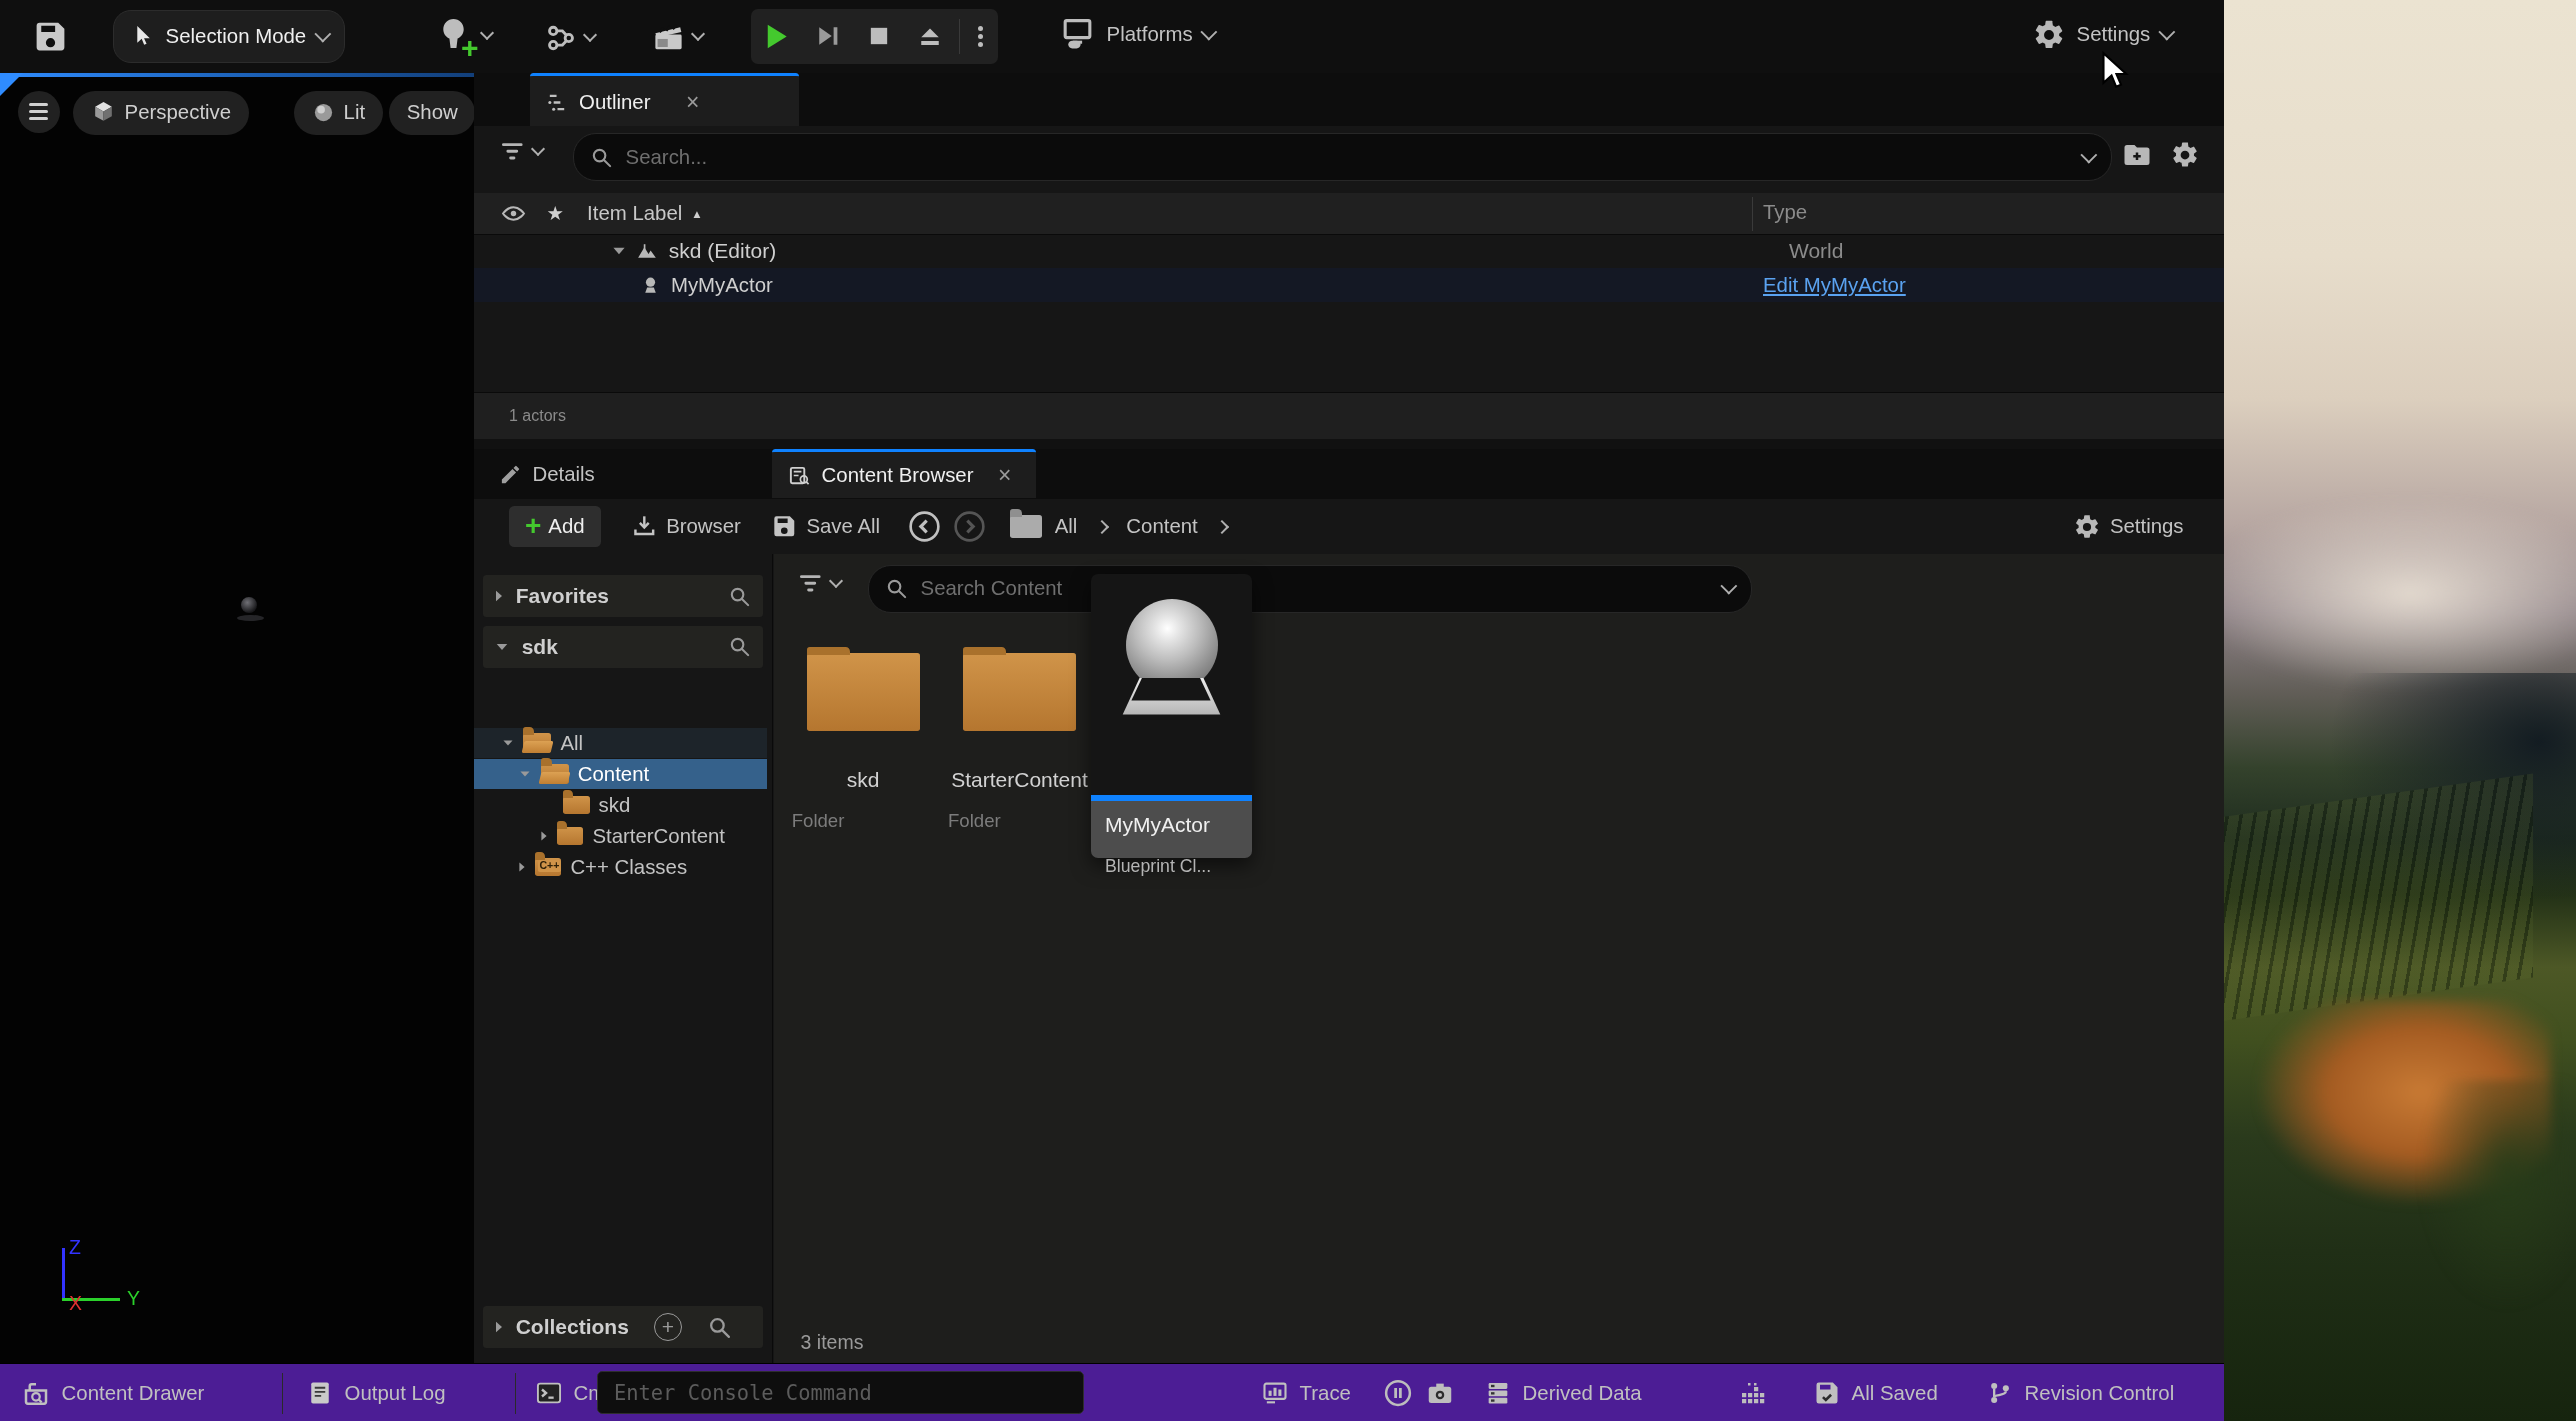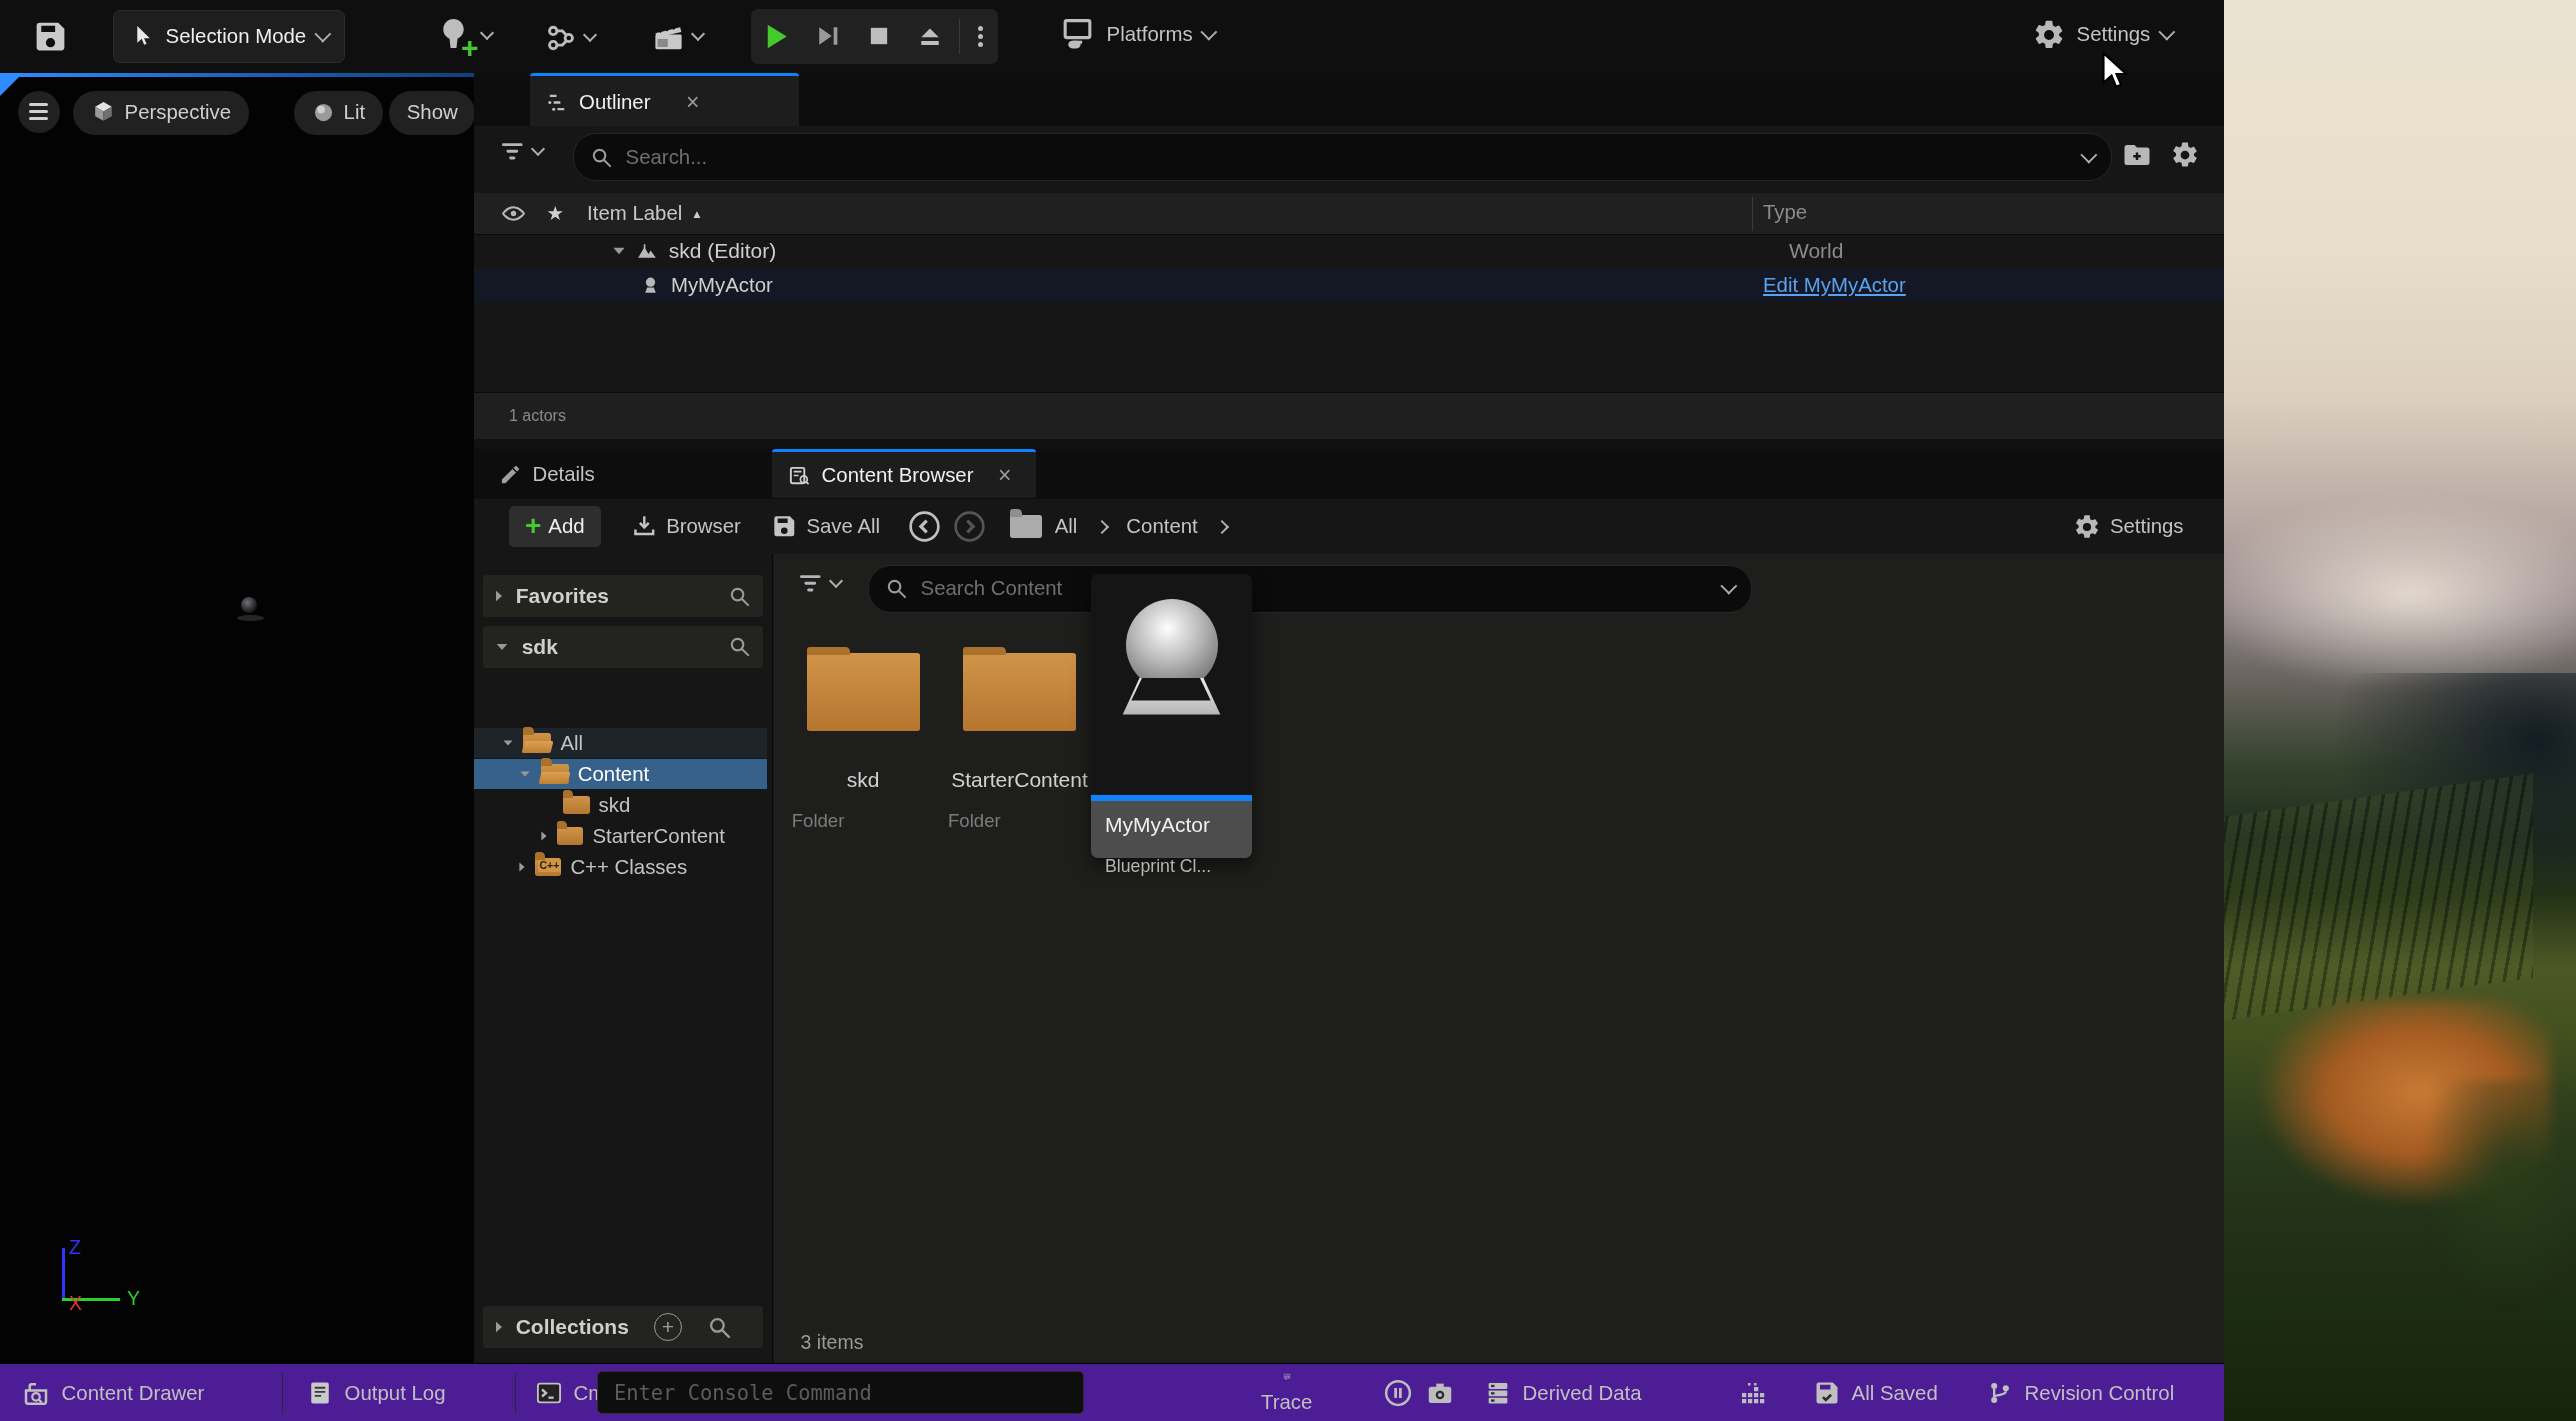--- a/index.html
+++ b/index.html
@@ -14,21 +14,21 @@
 
   
   .chev{display:inline-block;width:9.7px;height:9.7px;border-right:2.7px solid #b0b0b0;border-bottom:2.7px solid #b0b0b0;transform:rotate(45deg);margin-top:-5.3px;}
   .chev.sm{width:8px;height:8px;border-width:2.2px;}
   .chev.right{transform:rotate(-45deg);margin-top:0;margin-left:-3.5px;}
   .tri-d{width:0;height:0;border-left:7px solid transparent;border-right:7px solid transparent;border-top:8.9px solid #9a9a9a;}
   .tri-r{width:0;height:0;border-top:7px solid transparent;border-bottom:7px solid transparent;border-left:8.9px solid #9a9a9a;}
 
   
   #toolbar{left:0;top:0;width:2224px;height:73px;background:#0f0f0f;border-bottom:1.8px solid #000;}
-  .tpill{background:#1e1e1e;border:0.9px solid #2c2c2c;border-radius:7px;height:51px;display:flex;align-items:center;gap:10.6px;padding:0 16px;}
+  .tpill{background:#1e1e1e;border:0.9px solid #2c2c2c;border-radius:18px;height:51px;display:flex;align-items:center;gap:10.6px;padding:0 16px;}
   .playgrp{background:#212121;border-radius:7px;height:55px;display:flex;align-items:center;}
   .playbtn{width:51px;height:55px;display:flex;align-items:center;justify-content:center;}
   .kebab{width:5.3px;height:5.3px;border-radius:50%;background:#bdbdbd;margin:2.7px auto;}
 
   
   #viewport{left:0;top:73px;width:474px;height:1290px;background:#030303;}
   #vp-blue{left:0;top:0;width:100%;height:3.5px;background:linear-gradient(90deg,#2f8cff,#1b5fb4 55%,#123f7a);}
   #vp-corner{left:0;top:0;width:0;height:0;border-top:23px solid #2f8cff;border-right:23px solid transparent;}
   .vpill{background:rgba(38,38,38,.88);border-radius:23px;height:44px;display:flex;align-items:center;gap:8.9px;padding:0 17.7px;color:#cfcfcf;font-size:20.4px;}
   .vround{background:rgba(38,38,38,.88);border-radius:50%;width:42px;height:42px;display:flex;flex-direction:column;justify-content:center;align-items:center;gap:4.4px;}
@@ -497,21 +497,21 @@
         <path d="M6 9l3.5 3L6 15" fill="none" stroke="#c0c0c0" stroke-width="2"></path>
           <line x1="11.5" y1="16" x2="16" y2="16" stroke="#c0c0c0" stroke-width="2"></line>
       </svg>
       <span>Cmd</span>
       <span class="chev sm"></span>
     </div>
     <div id="console" class="ab" style="left:597px;top:7px;width:457px;justify-content:flex-end;">
       <input type="text" placeholder="Enter Console Command" style="">
     </div>
 
-    <div class="ab sbitem" style="left:1261px;top:8.9px;height:41px;flex-direction:column;">
+    <div class="ab sbitem" style="left:1261px;top:8.9px;height:41px;">
       <svg viewBox="0 0 24 24" width="28" height="28">
         <rect x="3" y="4" width="18" height="13" rx="1.5" fill="none" stroke="#c0c0c0" stroke-width="1.8"></rect>
         <rect x="6.5" y="10" width="2.6" height="4.5" fill="#c0c0c0"></rect>
           <rect x="10.7" y="7.5" width="2.6" height="7" fill="#c0c0c0"></rect>
           <rect x="14.9" y="9" width="2.6" height="5.5" fill="#c0c0c0"></rect>
         <path d="M5 20h7" stroke="#c0c0c0" stroke-width="1.8"></path>
       </svg>
       <span>Trace</span>
     </div>
     <div class="ab" style="left:1383px;top:14px;">

